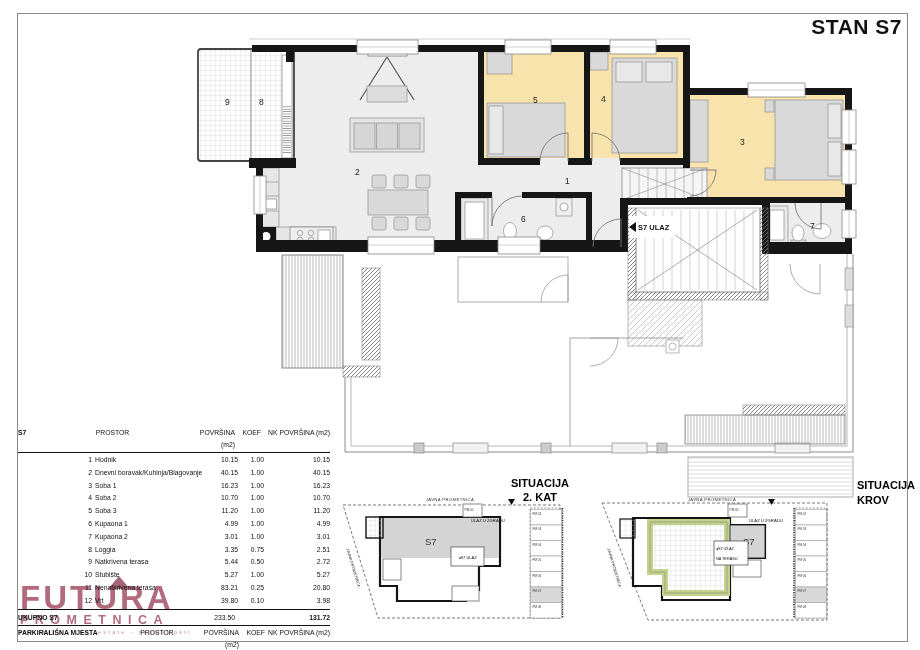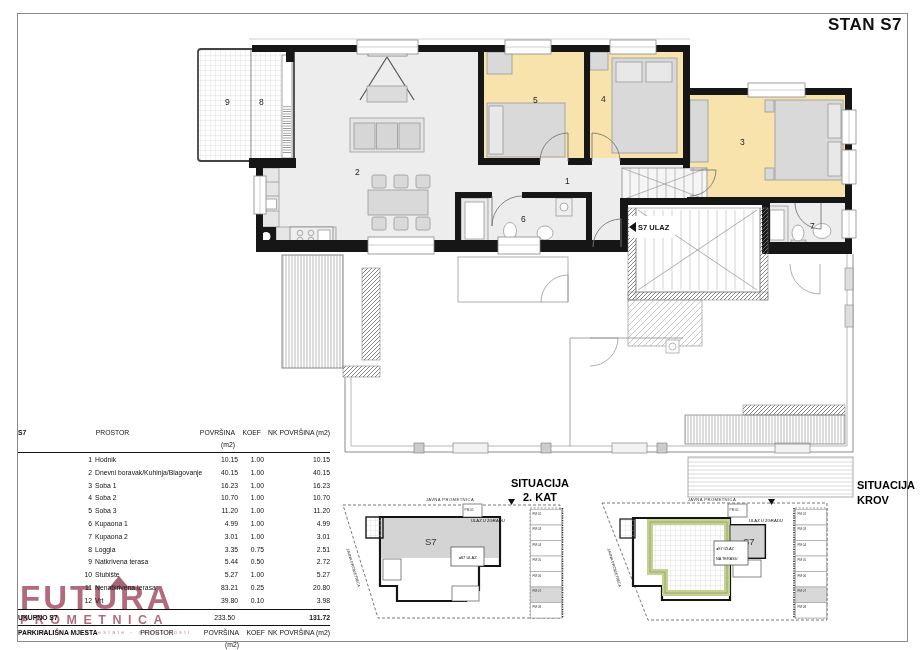--- a/index.html
+++ b/index.html
@@ -1,19 +1,19 @@
 <!DOCTYPE html>
 <html><head>
 <meta charset="utf-8">
 <style>
   html,body{margin:0;padding:0;background:#fff;}
   .page{position:relative;width:920px;height:650px;background:#fff;overflow:hidden;
         font-family:"Liberation Sans",sans-serif;color:#111;}
   .frame{position:absolute;left:17px;top:13px;width:889px;height:627px;border:1px solid #8a8a8a;}
-  .main-title{position:absolute;top:15px;right:18px;font-size:17px;font-weight:bold;letter-spacing:.5px;margin-left:12px;}
+  .main-title{position:absolute;top:15px;right:18px;font-size:21px;font-weight:bold;letter-spacing:.5px;margin-left:12px;}
   svg.plan{position:absolute;left:0;top:0;z-index:1;}
   svg text{font-family:"Liberation Sans",sans-serif;}
 
   
   .areas{position:absolute;left:18px;top:427px;width:312px;z-index:3;font-size:6.8px;line-height:12.8px;color:#111;}
   .trow{display:flex;align-items:baseline;}
   .c-num{width:74px;text-align:right;padding-right:3px;}
   .c-name{width:95px;text-align:left;white-space:nowrap;}
   .c-pov{width:48px;text-align:right;}
   .c-koef{width:26px;text-align:right;}

